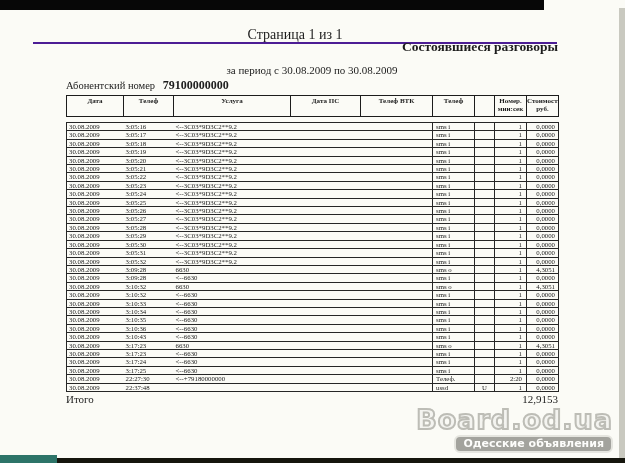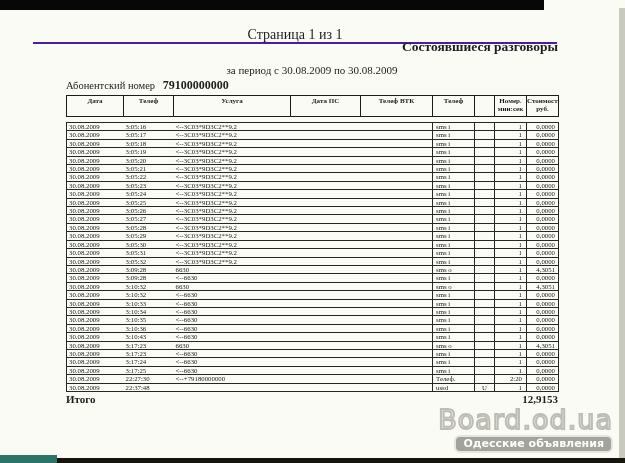--- a/index.html
+++ b/index.html
@@ -43,25 +43,25 @@
     border-top:1px solid #262626; border-bottom:1px solid #262626;
   }
   td.c-date { border-left:1px solid #262626; }
   td.c-svc  { border-left:1px solid #262626; padding-left:3px; }
   td.c-u    { border-left:1px solid #262626; text-align:center; }
   td.c-dur  { border-left:1px solid #262626; text-align:right; padding-right:4px; }
   td.c-cost { border-left:1px solid #262626; border-right:1px solid #262626; text-align:right; padding-right:3px; }
 
   .total {
     position:absolute; left:66px; top:393px; width:492px;
-    display:flex; justify-content:space-between; font-weight:bold; font-size:11px;align-items:center;
+    display:flex; justify-content:space-between; font-weight:normal; font-size:11px;align-items:center;
   }
   .watermark { position:absolute; right:12px; top:406px; text-align:right; }
   .wm-brand {
-    font-family:"DejaVu Sans", sans-serif; font-weight:normal; font-size:27px; line-height:1;
+    font-family:"DejaVu Sans", sans-serif; font-weight:bold; font-size:27px; line-height:1;
     letter-spacing:1px; color:#f4f4f0; -webkit-text-stroke:2px #bdbdb6;
     text-shadow:0 0 1px #d3d3cc;
   }
   .wm-pill {
     display:inline-block; margin-top:2px; background:#a3a39d; border:2px solid #e5e5df;
     border-radius:6px; color:#fdfdfb; font-family:"DejaVu Sans", sans-serif; font-weight:bold;
     font-size:11px; line-height:14px; padding:0 7px;margin-left:38px;
   }
 </style>
 </head>

